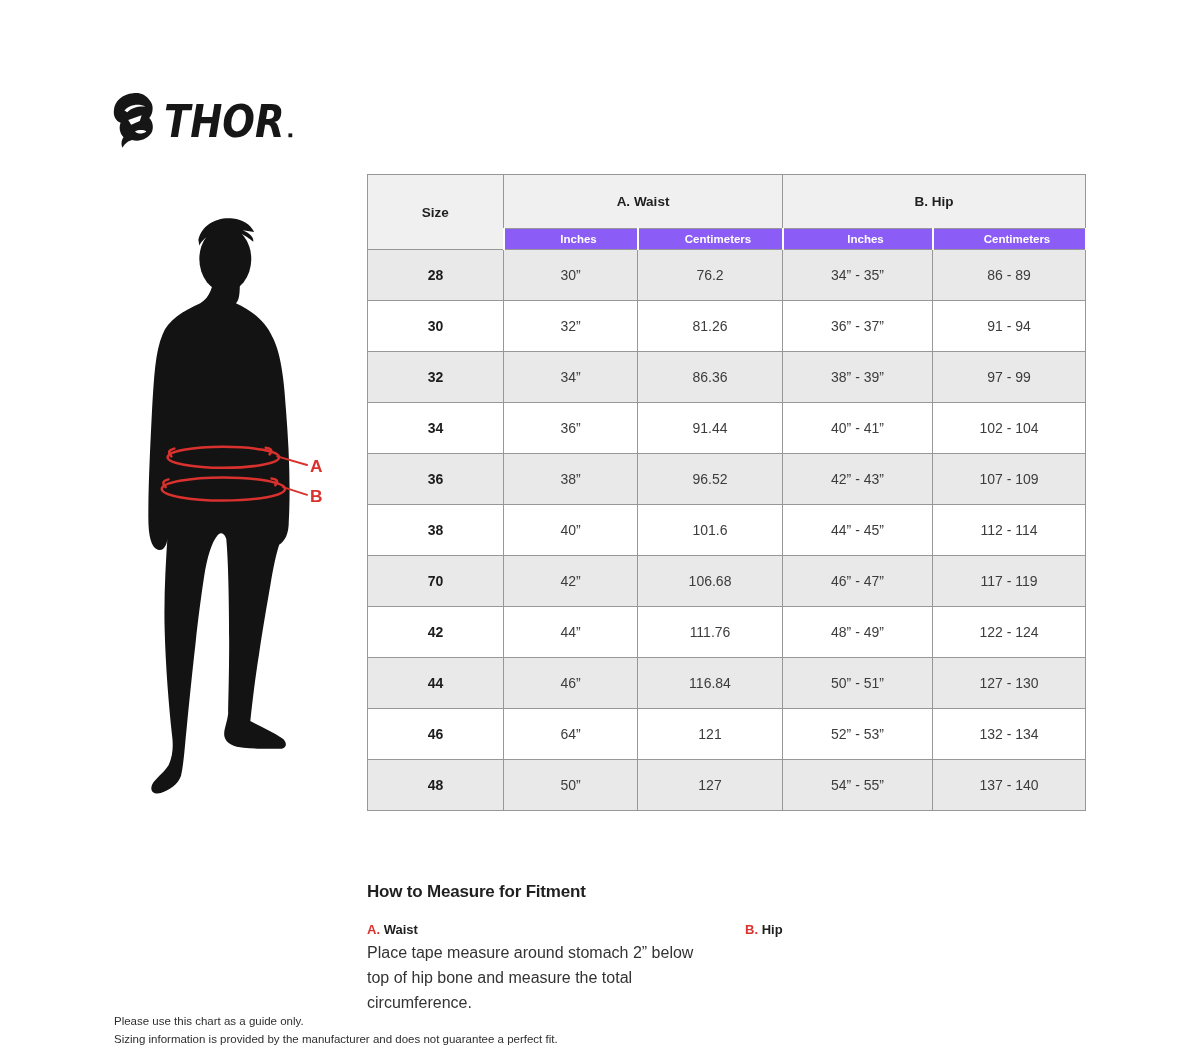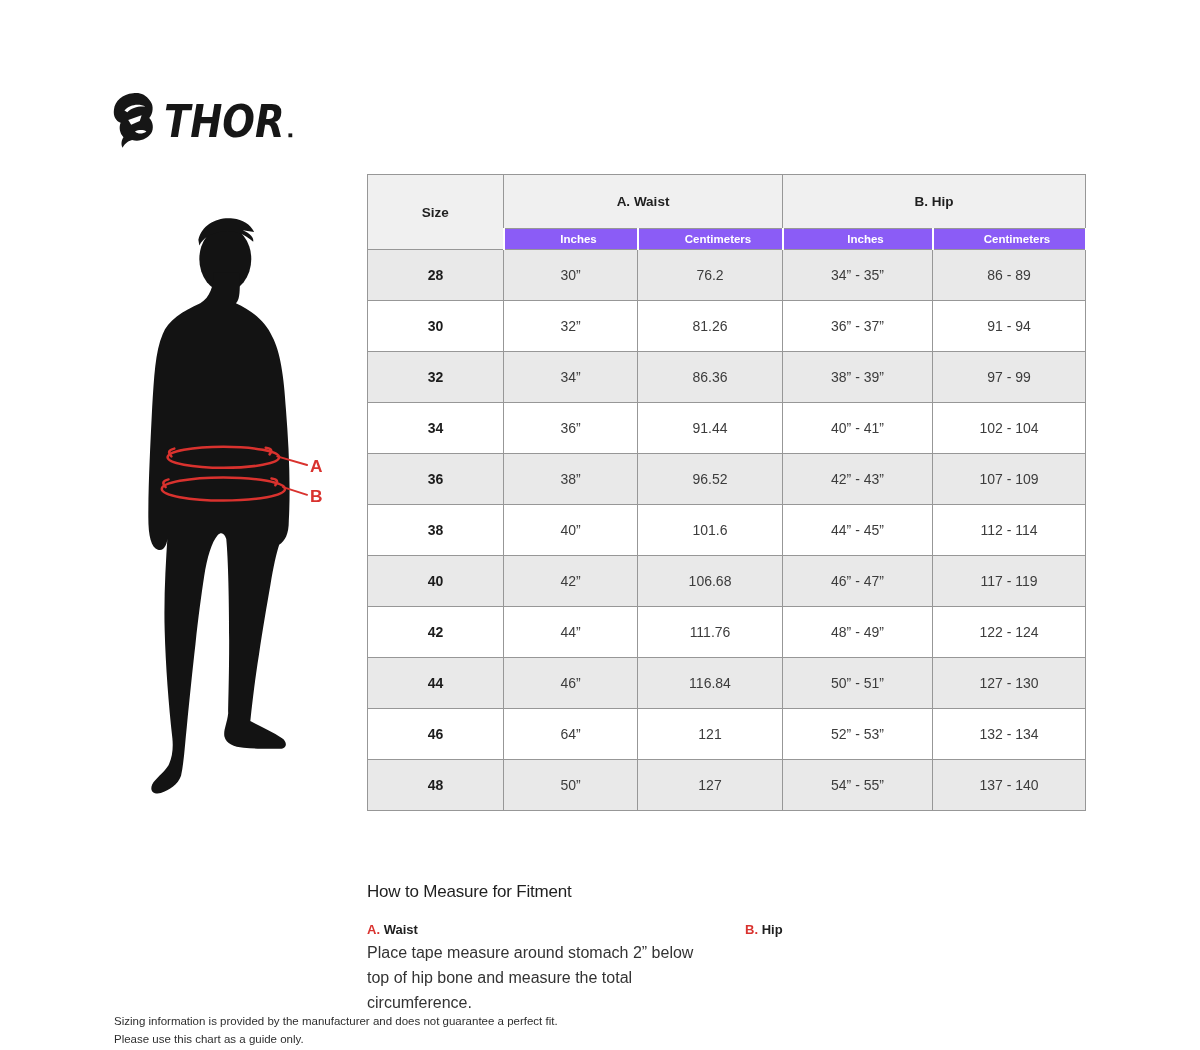--- a/index.html
+++ b/index.html
@@ -41,21 +41,21 @@
     height:50px; font-size:14px; color:#3c3c3c;
   }
   .size-table tbody td:first-child { font-weight:bold; color:#1c1c1c; }
   .size-table tbody tr:nth-child(odd) { background:#e9e9e9; }
 
   
   .figure { left:131px; top:164px; }
 
   
   .howto { left:367px; top:840px; width:720px; }
-  .howto-title { font-size:17px; font-weight:normal; letter-spacing:-0.2px; color:#1f1f1f; margin:0 0 20px 0; }
+  .howto-title { font-size:17px; font-weight:bold; letter-spacing:-0.2px; color:#1f1f1f; margin:0 0 20px 0; }
   .howto-cols { position:relative; }
   .howto-col { position:absolute; top:0; }
   .howto-col.col-a { left:0; width:346px; }
   .howto-col.col-b { left:378px; width:360px; }
   .measure-label { font-size:13px; font-weight:bold; color:#1f1f1f; margin-bottom:4px; }
   .measure-label .prefix { color:#d9322e; }
   .measure-text { font-size:16px; line-height:1.55; color:#333333; }
 
   
   .disclaimer { left:114px; top:970px; font-size:11.5px; line-height:1.6; color:#2e2e2e; }
@@ -136,21 +136,21 @@
     <td>107 - 109</td>
   </tr>
       <tr>
     <td>38</td>
     <td>40”</td>
     <td>101.6</td>
     <td>44” - 45”</td>
     <td>112 - 114</td>
   </tr>
       <tr>
-    <td>40</td>
+    <td>70</td>
     <td>42”</td>
     <td>106.68</td>
     <td>46” - 47”</td>
     <td>117 - 119</td>
   </tr>
       <tr>
     <td>42</td>
     <td>44”</td>
     <td>111.76</td>
     <td>48” - 49”</td>
@@ -249,15 +249,15 @@
     <div class="howto-col col-b">
       <div class="measure-label">
         <span class="prefix">B.</span>
         <span>Hip</span>
       </div>
     </div>
   </div>
 </div>
 
 <div class="abs disclaimer">
+  <div>Please use this chart as a guide only.</div>
   <div>Sizing information is provided by the manufacturer and does not guarantee a perfect fit.</div>
-  <div>Please use this chart as a guide only.</div>
 </div>
 
 </body></html>

